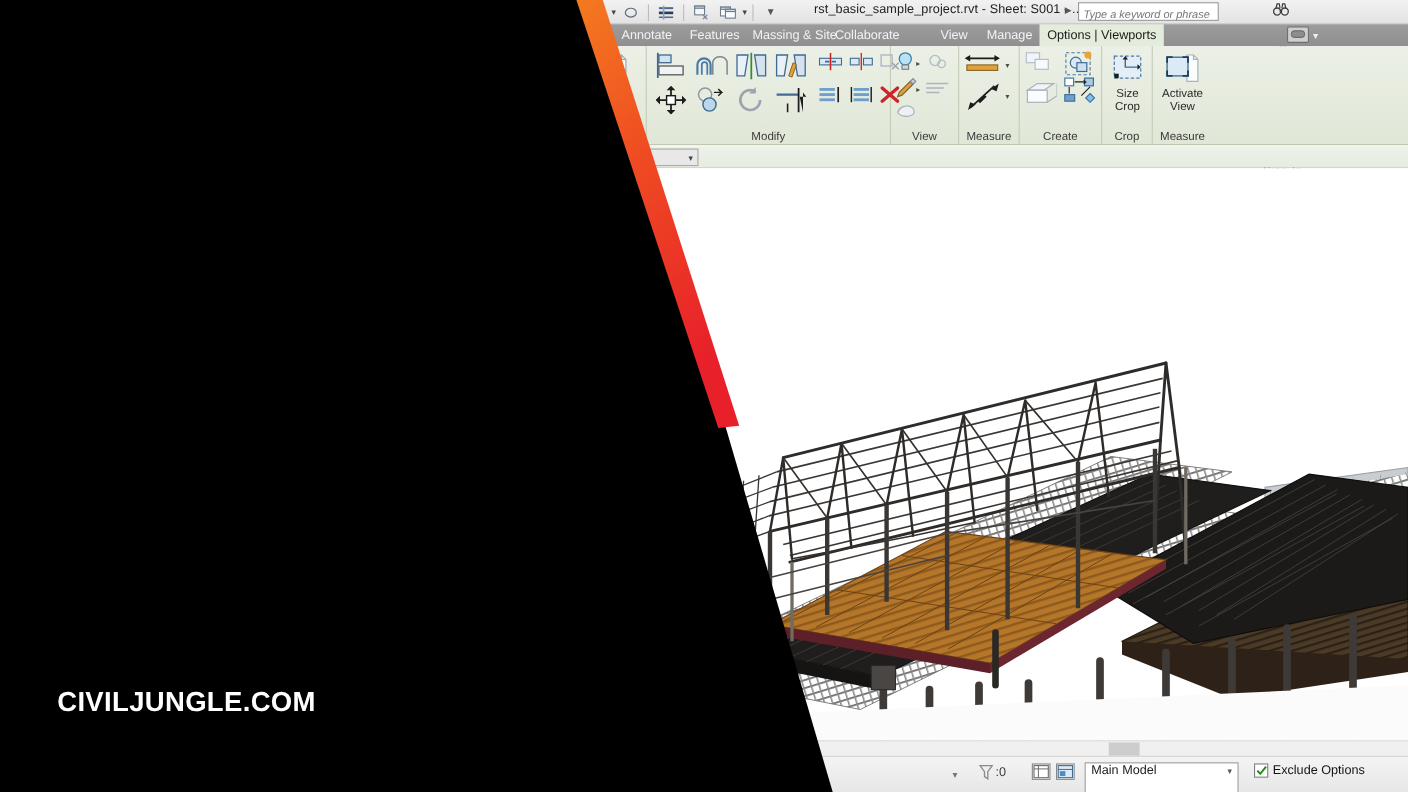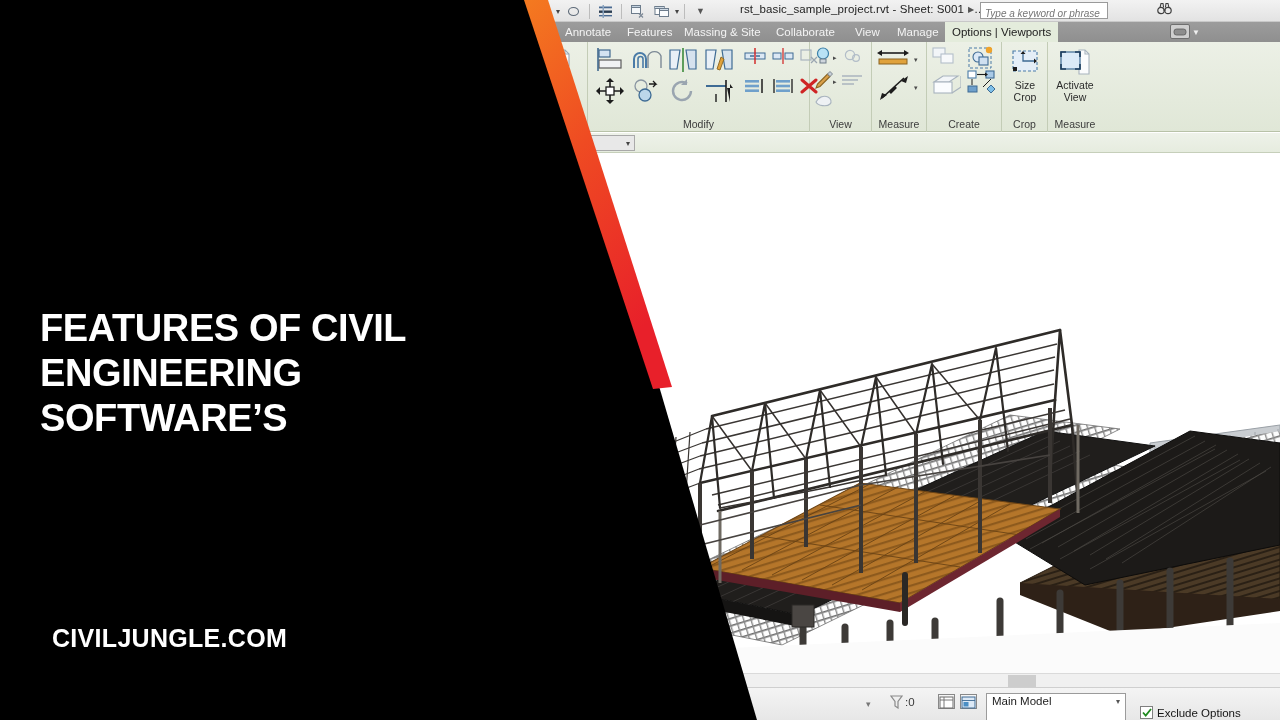--- a/index.html
+++ b/index.html
@@ -75,21 +75,21 @@
       display:flex; align-items:center; }
   .sb-caret { position:absolute; left:866px; top:11px; font-size:9px; color:#777; }
   .sb-filter { position:absolute; left:890px; top:7px; font-size:12px; color:#8a8a8a; }
   .sb-count { position:absolute; left:905px; top:8px; font-size:11.5px; color:#3a3a3a; }
   .sb-ic { position:absolute; top:6px; width:17px; height:15px; border:1px solid #888;
       background:#f6f6f6; }
   .sb-dd { position:absolute; left:986px; top:5px; width:140px; height:34px; background:#fff;
       border:1px solid #9b9b9b; }
   .sb-dd .lbl { position:absolute; left:5px; top:1px; font-size:11.5px; color:#1c1c1c; }
   .sb-dd .c { position:absolute; right:5px; top:3px; font-size:8px; color:#555; }
-  .sb-chk { position:absolute; left:1140px; top:6px; display:flex; align-items:center; gap:4px;margin-top:12px; }
+  .sb-chk { position:absolute; left:1140px; top:6px; display:flex; align-items:center; gap:4px; }
   .chkbox { width:13px; height:13px; background:#fff; border:1px solid #7f7f7f;
       display:flex; align-items:center; justify-content:center; }
   .chkbox svg { display:block; }
   .sb-chk .lbl { font-size:11.5px; color:#141414; }
 
   
   #overlay { position:absolute; inset:0; pointer-events:none; }
 
   
   .headline { position:absolute; left:40px; top:306px; width:470px;
@@ -187,21 +187,21 @@
         </span>
         <span class="signin">Sign In</span>
       </div>
     </div>
 
     <div class="tabrow">
       <div class="tab" style="left:528px;">rt</div>
       <div class="tab" style="left:558px;">Annotate</div>
       <div class="tab" style="left:620px;">Features</div>
       <div class="tab" style="left:677px;">Massing &amp; Site</div>
-      <div class="tab" style="left:769px;text-align:right;">Collaborate</div>
+      <div class="tab" style="left:752px;text-align:right;">Collaborate</div>
       <div class="tab" style="left:848px;">View</div>
       <div class="tab" style="left:890px;">Manage</div>
       <div class="tab active" style="left:945px;">Options | Viewports</div>
       <div class="tab-extra">
         <svg width="18" height="13" viewBox="0 0 18 13">
             <rect x="3" y="3" width="12" height="6" rx="2.5" fill="#8d8d8d" stroke="#5a5a5a" stroke-width=".8"></rect>
           </svg>
       </div>
       <div class="tab-extra-caret">▼</div>
     </div>
@@ -668,16 +668,15 @@
         <stop offset="45%" stop-color="#ef4b22"></stop>
         <stop offset="100%" stop-color="#e8202a"></stop>
       </linearGradient>
     </defs>
 
     <polygon points="0,0 536,0 659,386 757,720 0,720" fill="#000000"></polygon>
 
     <polygon points="524,0 548,0 672,387 653,389" fill="url(#stripeGrad)"></polygon>
   </svg>
 
-  <div class="headline">Features of Civil Engineering Software’s</div>
   <div class="watermark">CIVILJUNGLE.COM</div>
 
 </div>
 
 </body></html>

